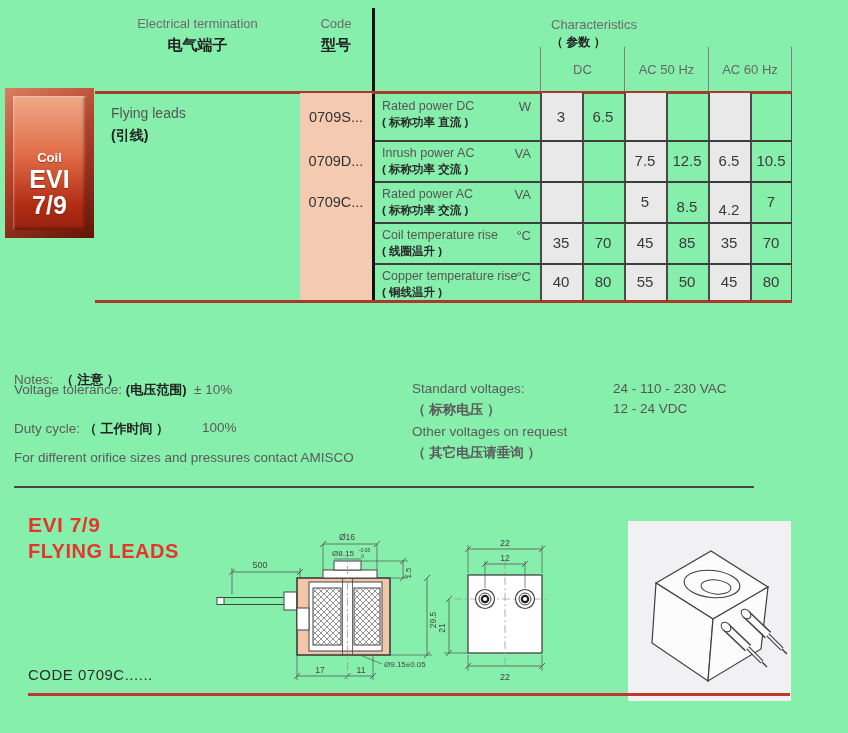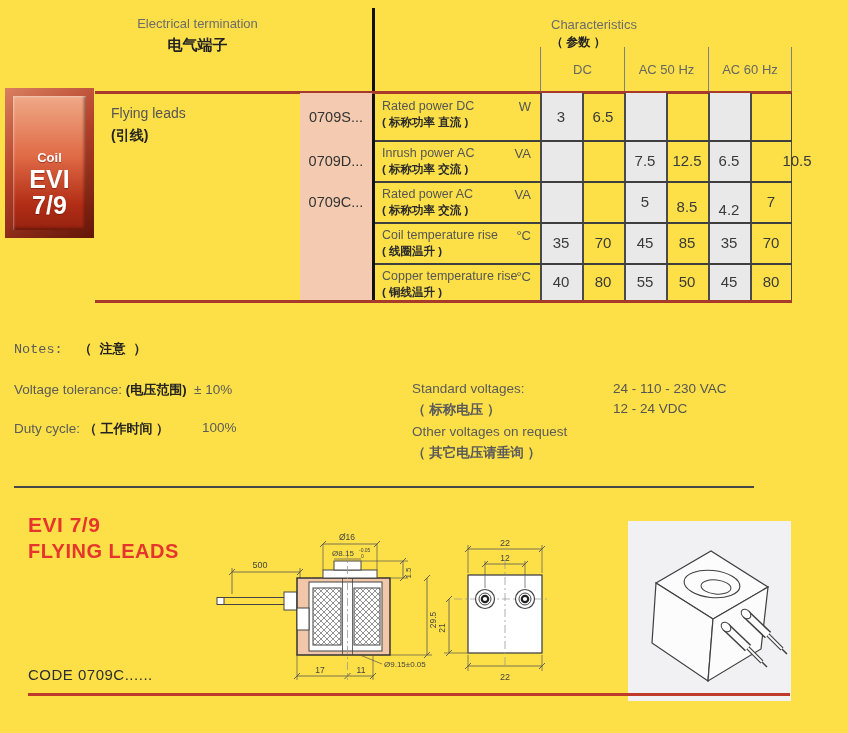--- a/index.html
+++ b/index.html
@@ -1,16 +1,16 @@
 <!DOCTYPE html>
 <html><head>
 <meta charset="utf-8">
 <style>
   html,body{margin:0;padding:0;background:#fff;}
-  #page{position:relative;width:848px;height:733px;background:#fde047;overflow:hidden;
+  #page{position:relative;width:848px;height:733px;background:#86efac;overflow:hidden;
         font-family:"Liberation Sans",sans-serif;color:#444;}
   .abs{position:absolute;}
   .en{color:#6b6b6b;font-size:13px;}
   .zh{color:#222;font-weight:700;}
   
   .hdr-block{text-align:center;}
   .hdr-block .l1{font-size:13px;color:#6b6b6b;}
   .hdr-block .l2{font-size:15px;margin-top:5px;}
   .vline-main{left:372px;top:8px;width:3px;height:294px;background:#101010;}
   .redline{background:#a83a2c;height:2.5px;}
@@ -55,20 +55,24 @@
 </style>
 </head>
 <body>
 
 <div id="page">
 
   <div class="abs hdr-block" style="left:95px;top:16px;width:205px;">
     <div class="l1">Electrical termination</div>
     <div class="l2 zh">电气端子</div>
   </div>
+  <div class="abs hdr-block" style="left:300px;top:16px;width:72px;">
+    <div class="l1">Code</div>
+    <div class="l2 zh">型号</div>
+  </div>
   <div class="abs" style="left:551px;top:17px;">
     <div class="en">Characteristics</div>
     <div class="zh" style="font-size:12px;margin-top:2px;">（ 参数 ）</div>
   </div>
   <div class="abs vline-main"></div>
 
   <div class="abs subhdr">
     <div class="cell">DC</div>
     <div class="cell">AC 50 Hz</div>
     <div class="cell">AC 60 Hz</div>
@@ -142,21 +146,21 @@
   <div class="abs vcell" style="left:624px;top:93px;height:47px;"></div>
   <div class="abs vcell" style="left:666px;top:93px;height:47px;"></div>
   <div class="abs vcell" style="left:708px;top:93px;height:47px;"></div>
   <div class="abs vcell" style="left:750px;top:93px;height:47px;"></div>
 
   <div class="abs vcell" style="left:540px;top:140px;height:41px;"></div>
   <div class="abs vcell" style="left:582px;top:140px;height:41px;"></div>
   <div class="abs vcell" style="left:624px;top:140px;height:41px;">7.5</div>
   <div class="abs vcell" style="left:666px;top:140px;height:41px;">12.5</div>
   <div class="abs vcell" style="left:708px;top:140px;height:41px;">6.5</div>
-  <div class="abs vcell" style="left:750px;top:140px;height:41px;padding-left:26px;">10.5</div>
+  <div class="abs vcell" style="left:750px;top:140px;height:41px;">10.5</div>
 
   <div class="abs vcell" style="left:540px;top:181px;height:41px;"></div>
   <div class="abs vcell" style="left:582px;top:181px;height:41px;"></div>
   <div class="abs vcell" style="left:624px;top:181px;height:41px;">5</div>
   <div class="abs vcell" style="left:666px;top:181px;height:50px;">8.5</div>
   <div class="abs vcell" style="left:708px;top:181px;height:57px;">4.2</div>
   <div class="abs vcell" style="left:750px;top:181px;height:41px;">7</div>
 
   <div class="abs vcell" style="left:540px;top:222px;height:41px;">35</div>
   <div class="abs vcell" style="left:582px;top:222px;height:41px;">70</div>
@@ -167,30 +171,31 @@
 
   <div class="abs vcell" style="left:540px;top:263px;height:37px;">40</div>
   <div class="abs vcell" style="left:582px;top:263px;height:37px;">80</div>
   <div class="abs vcell" style="left:624px;top:263px;height:37px;">55</div>
   <div class="abs vcell" style="left:666px;top:263px;height:37px;">50</div>
   <div class="abs vcell" style="left:708px;top:263px;height:37px;">45</div>
   <div class="abs vcell" style="left:750px;top:263px;height:37px;">80</div>
 
   <div class="abs redline" style="left:95px;top:300px;width:697px;"></div>
 
-  <div class="abs noteline" style="left:14px;top:340px;font-family:Liberation Mono, monospace;">
+  <div class="abs noteline" style="left:14px;top:371px;">
     <span>Notes:</span>&nbsp;&nbsp;<span class="zh">（ 注意 ）</span>
   </div>
   <div class="abs noteline" style="left:14px;top:381px;">
     <span>Voltage tolerance:</span> <span class="zh">(电压范围)</span>&nbsp; <span>± 10%</span>
   </div>
   <div class="abs noteline" style="left:14px;top:420px;width:400px;">
     <span>Duty cycle:</span> <span class="zh">（ 工作时间 ）</span>
     <span style="position:absolute;left:188px;top:0;">100%</span>
   </div>
+  <div class="abs noteline" style="left:14px;top:450px;">For different orifice sizes and pressures contact AMISCO</div>
 
   <div class="abs noteline" style="left:412px;top:381px;">Standard voltages:</div>
   <div class="abs noteline zh" style="left:412px;top:401px;">（ 标称电压 ）</div>
   <div class="abs noteline" style="left:412px;top:424px;">Other voltages on request</div>
   <div class="abs noteline zh" style="left:412px;top:444px;">（ 其它电压请垂询 ）</div>
   <div class="abs val-col" style="left:613px;top:381px;">24 - 110 - 230 VAC</div>
   <div class="abs val-col" style="left:613px;top:401px;">12 - 24 VDC</div>
 
   <div class="abs divider"></div>
   <div class="abs sec-title" style="top:513px;">EVI 7/9</div>

